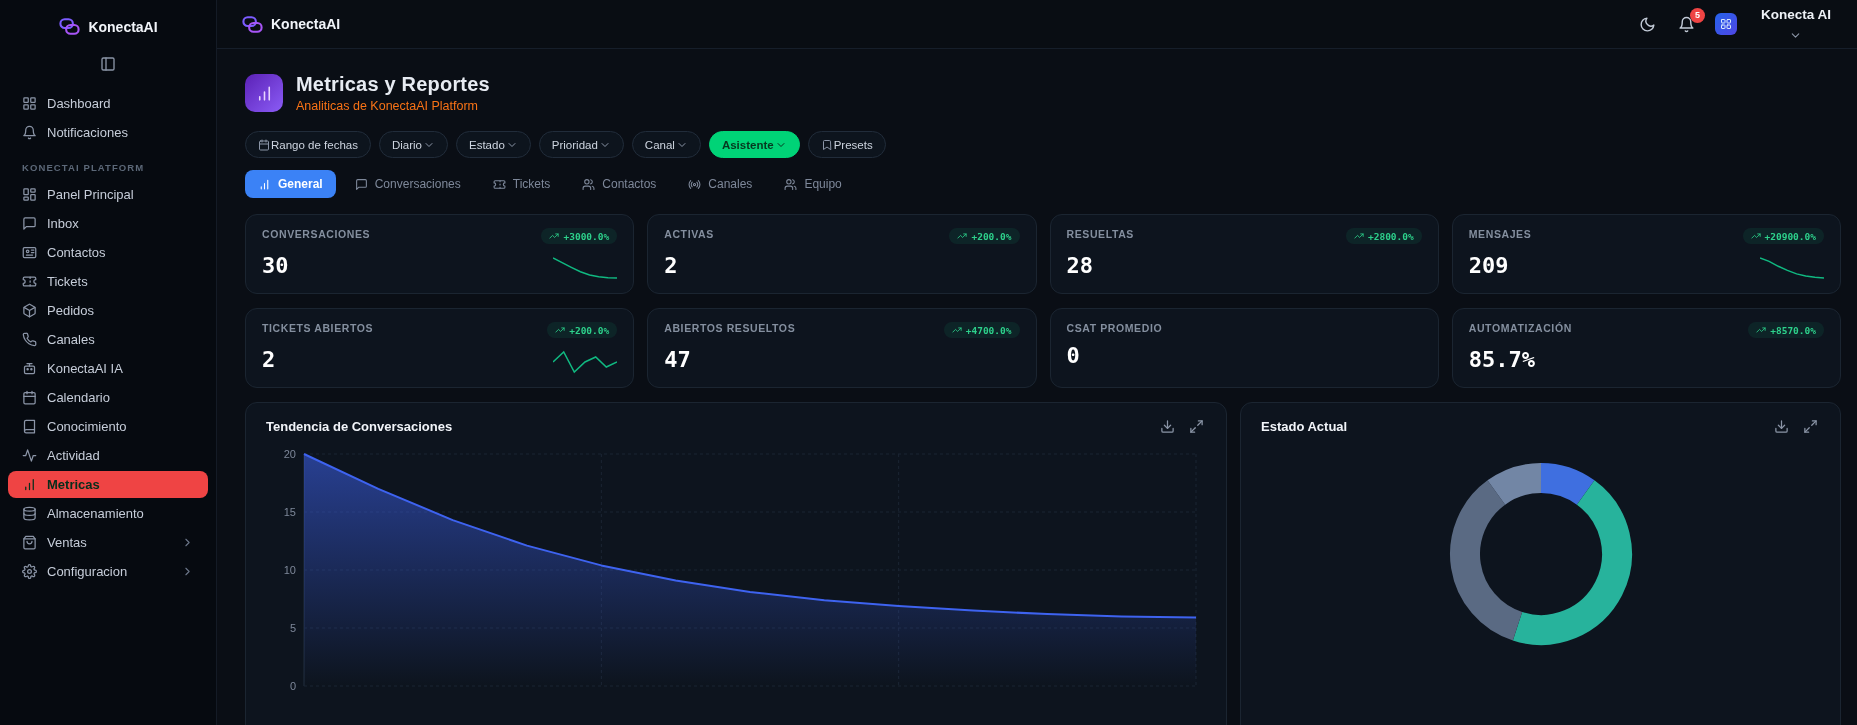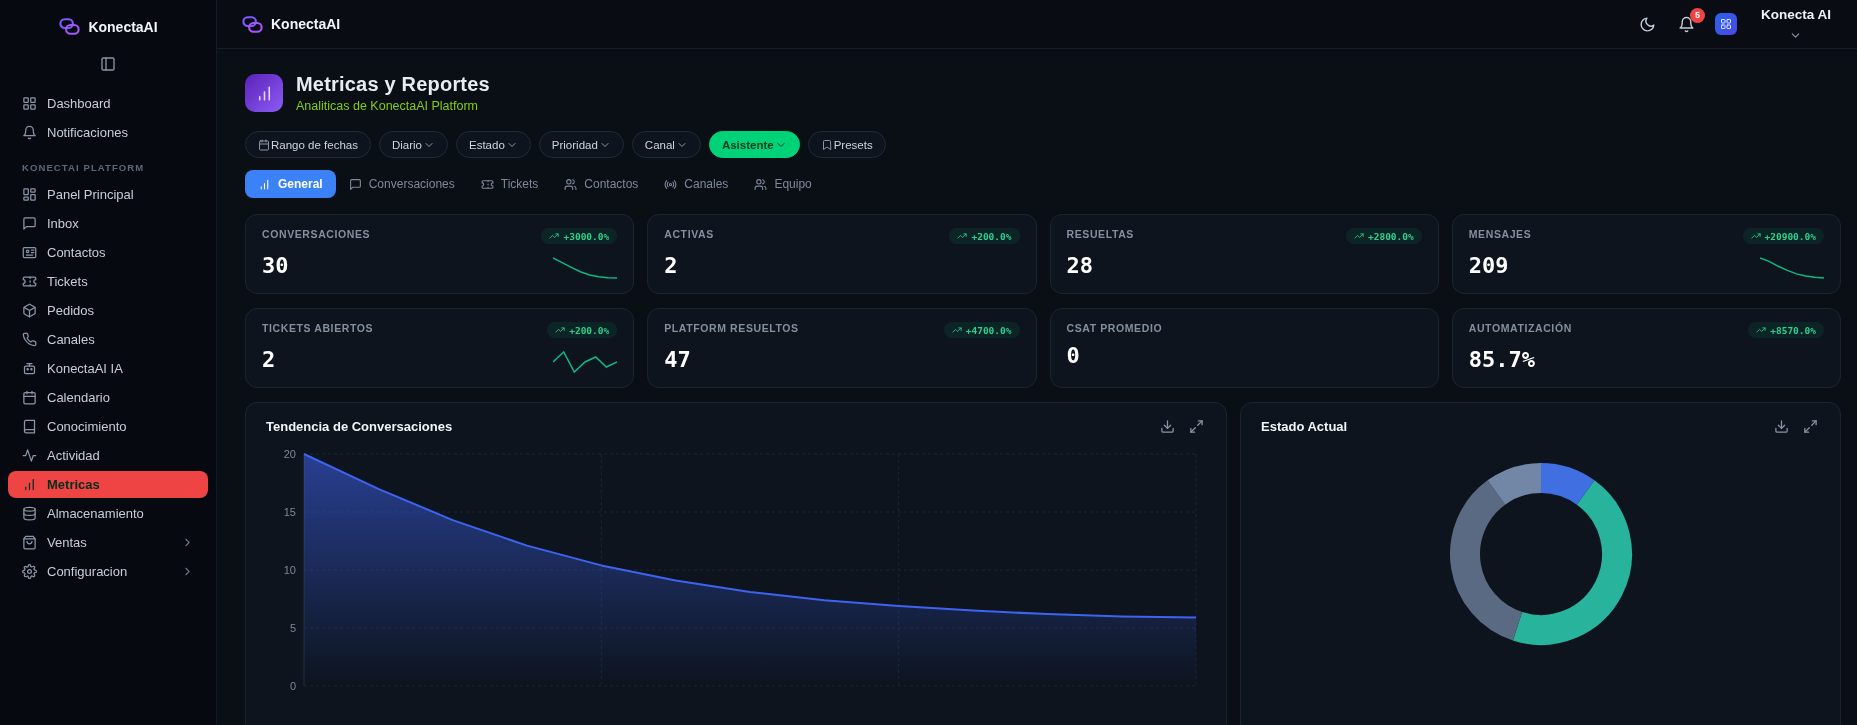--- a/index.html
+++ b/index.html
@@ -39,29 +39,29 @@
   .ws-icon .ic { width:12px; height:12px; }
   .account { display:flex; align-items:center; gap:7px; background:none; border:none; color:#eef1f6; font-weight:700; font-size:13.5px; cursor:pointer; font-family:inherit;flex-direction:column; }
   .account .ic { width:13px; height:13px; color:#8b95a7; }
 
   
   .content { flex:1; padding:24px 16px 14px 28px; overflow:hidden; }
   .page-head { display:flex; gap:13px; align-items:center; }
   .ph-icon { width:38px; height:38px; border-radius:10px; background:linear-gradient(135deg,#5b21b6,#8b5cf6); display:flex; align-items:center; justify-content:center; color:#e9d5ff; }
   .ph-icon .ic { width:19px; height:19px; }
   h1 { font-size:20px; margin:0; letter-spacing:.2px; }
-  .subtitle { margin:3px 0 0; font-size:12.5px; color:#84cc16; }
+  .subtitle { margin:3px 0 0; font-size:12.5px; color:#f97316; }
 
   .filters { display:flex; gap:8px; margin-top:18px; align-items:center; }
   .pill { display:flex; align-items:center; gap:1px; height:27px; padding:0 12px; border-radius:14px; background:#0d141d; border:1px solid #212c3a; color:#cdd4df; font-size:11.5px; cursor:pointer; font-family:inherit; }
   .pill .ic { width:12px; height:12px; color:#8b95a7; }
   .pill.accent { background:#00d377; border-color:#00d377; color:#06371f; font-weight:700; }
   .pill.accent .ic { color:#06371f; }
 
-  .tabs { display:flex; gap:0; margin-top:12px; align-items:center; }
+  .tabs { display:flex; gap:6px; margin-top:12px; align-items:center; }
   .tab { display:flex; align-items:center; gap:7px; height:28px; padding:0 13px; border-radius:8px; background:none; border:none; color:#7e889a; font-size:12px; cursor:pointer; font-family:inherit; }
   .tab .ic { width:13px; height:13px; }
   .tab.active { background:#3b82f6; color:#fff; font-weight:700; }
   .tab.active .ic { color:#fff; }
 
   .stats { display:grid; grid-template-columns:repeat(4,1fr); gap:14px 13px; margin-top:16px; }
   .stat-card { position:relative; background:#0d141e; border:1px solid #1b2531; border-radius:12px; padding:13px 16px; height:80px; }
   .stat-head { display:flex; justify-content:space-between; align-items:flex-start; }
   .stat-label { font-size:10.5px; letter-spacing:.6px; color:#848f9f; font-weight:600; }
   .badge { display:flex; align-items:center; gap:4px; background:rgba(16,185,129,.10); border-radius:10px; padding:2.5px 8px; color:#2dd08b; font-size:9.5px; font-weight:700; font-family:"DejaVu Sans Mono", monospace; }
@@ -443,21 +443,21 @@
               <span>+200.0%</span>
             </span>
           </div>
           <div class="stat-value">2</div>
           <svg class="spark" width="64" height="26">
             <polyline points="0.0,13.0 10.7,3.0 21.3,23.0 32.0,13.0 42.7,8.0 53.3,18.0 64.0,13.0" fill="none" stroke="#10b981" stroke-width="1.5"></polyline>
           </svg>
         </div>
         <div class="stat-card">
           <div class="stat-head">
-            <span class="stat-label">PLATFORM RESUELTOS</span>
+            <span class="stat-label">ABIERTOS RESUELTOS</span>
             <span class="badge">
               <svg class="ic " viewBox="0 0 24 24" fill="none" stroke="currentColor" stroke-width="2" stroke-linecap="round" stroke-linejoin="round">
                 <path d="M22 7l-8.5 8.5-5-5L2 17"></path>
                 <path d="M16 7h6v6"></path>
               </svg>
               <span>+4700.0%</span>
             </span>
           </div>
           <div class="stat-value">47</div>
         </div>

